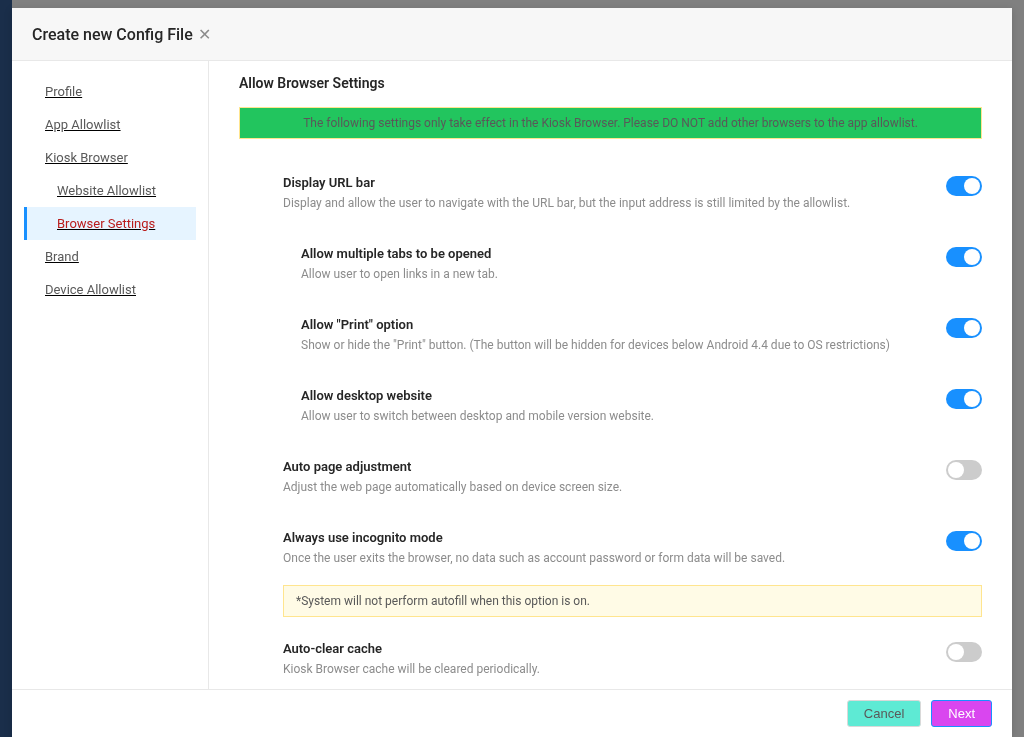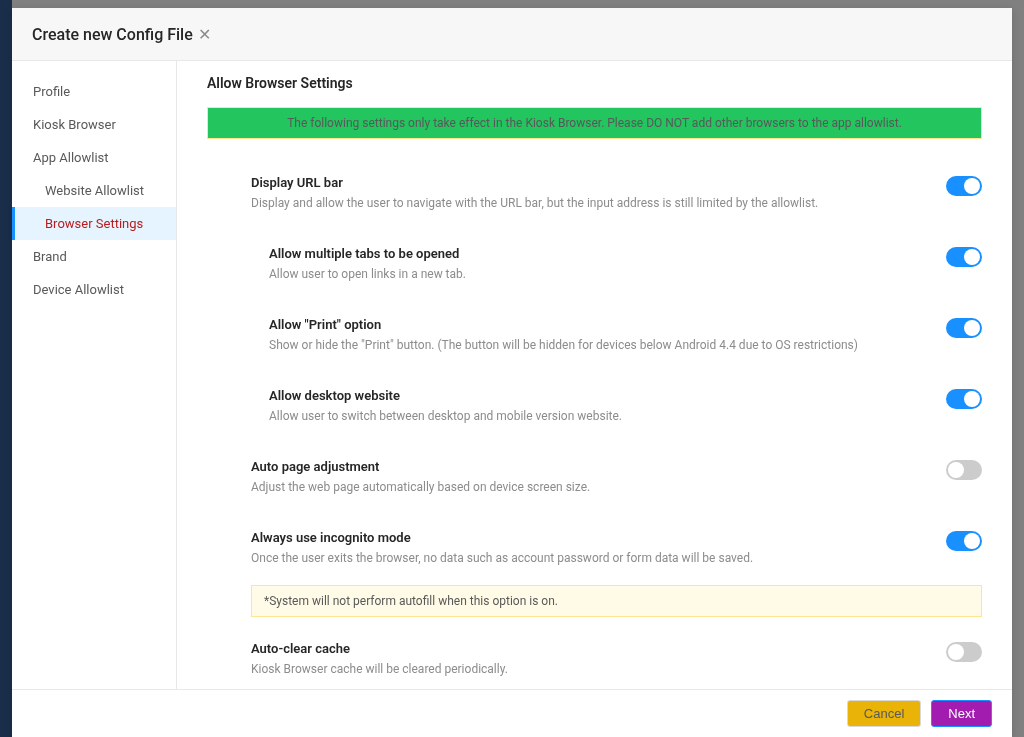--- a/index.html
+++ b/index.html
@@ -50,24 +50,25 @@
       display: flex;
       align-items: center;
       justify-content: center;
     }
     .modal-body {
       display: flex;
       flex: 1;
       overflow: hidden;
     }
     .sidebar {
-      width: 165px;
-      padding: 14px 0;
+      width: 197px;
+      padding: 14px 12px;
       border-right: 1px solid #e8e8e8;
       overflow-y: auto;
+      text-decoration: underline;
     }
     .sidebar-item {
       padding: 9px 18px;
       font-size: 13px;
       color: #595959;
       cursor: pointer;
       border-left: 3px solid transparent;
     }
     .sidebar-item.level2 {
       padding-left: 30px;
@@ -163,25 +164,25 @@
       padding: 10px 20px;
       border-top: 1px solid #e8e8e8;
       gap: 10px;
     }
     .btn {
       padding: 5px 16px;
       font-size: 13px;
       border-radius: 3px;
       cursor: pointer;
       border: 1px solid #d9d9d9;
-      background: #eab308;
+      background: #5eead4;
       color: #595959;
     }
     .btn-primary {
-      background: #a21caf;
+      background: #d946ef;
       border-color: #1890ff;
       color: #fff;
     }
     .settings-group {
         margin-bottom: 14px;
         margin-left: 44px;
     }
     .left-stripe {
       position: absolute;
       left: 0;
@@ -200,22 +201,22 @@
   <div class="modal-header">
     <div class="modal-title">Create new Config File</div>
     <button class="close-btn">
       <span>✕</span>
     </button>
   </div>
 
   <div class="modal-body">
     <div class="sidebar" id="sidebar">
         <div class="sidebar-item">Profile</div>
+        <div class="sidebar-item">App Allowlist</div>
         <div class="sidebar-item">Kiosk Browser</div>
-        <div class="sidebar-item">App Allowlist</div>
         <div class="sidebar-item level2">Website Allowlist</div>
         <div class="sidebar-item level2 active">Browser Settings</div>
         <div class="sidebar-item">Brand</div>
         <div class="sidebar-item">Device Allowlist</div>
       </div>
 
     <div class="content">
       <div class="content-title">Allow Browser Settings</div>
       <div class="info-banner">The following settings only take effect in the Kiosk Browser. Please DO NOT add other browsers to the app allowlist.</div>
       <div id="settings-list">

